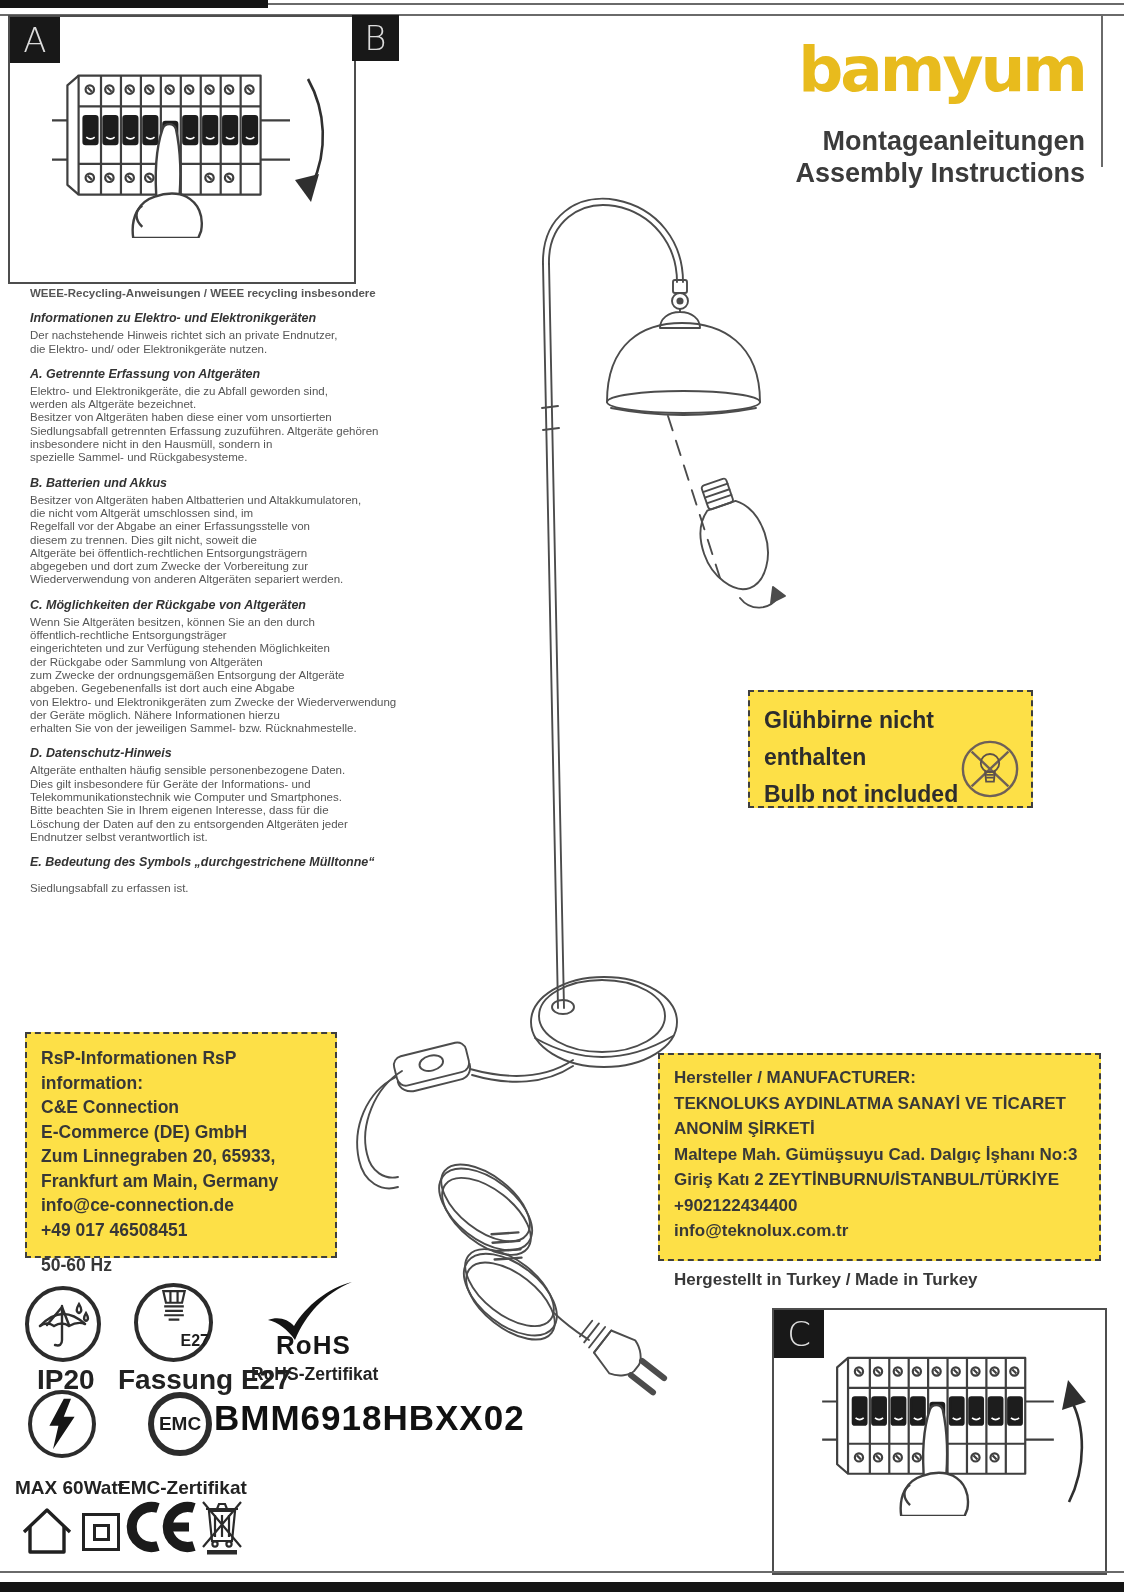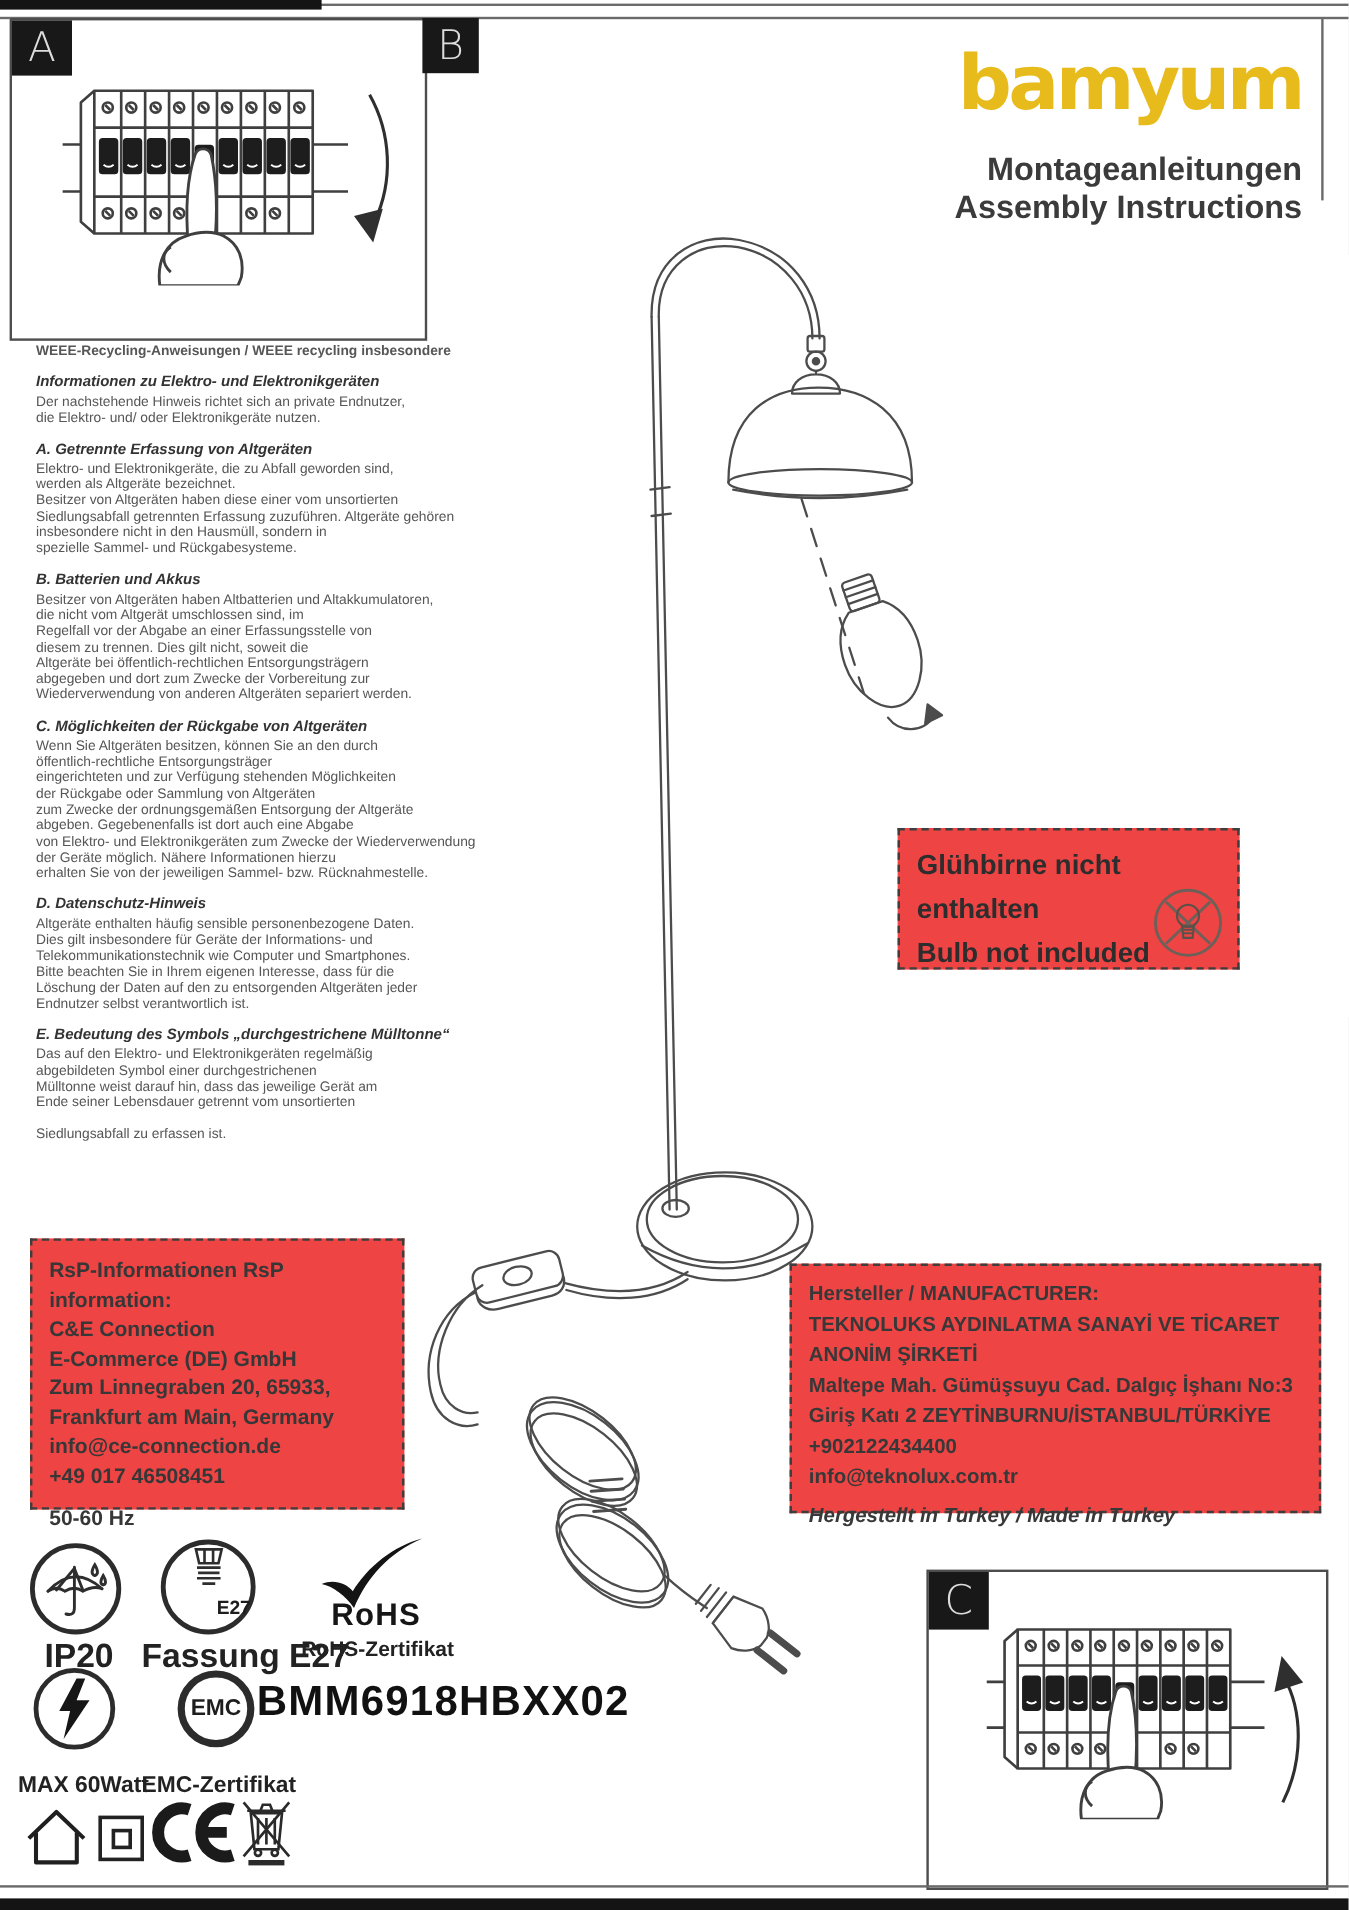--- a/index.html
+++ b/index.html
@@ -23,26 +23,26 @@
   .subtitle{font-size:27px;font-weight:600;color:#3b3b3b;line-height:1.2;}
 
   
   .weee{width:440px;}
   .weee-title{font-size:13px;font-weight:bold;color:#2e2e2e;margin:0 0 2px 0;}
   .weee h4{font-size:12.5px;font-weight:bold;color:#333;margin:11px 0 4px 0;font-style:italic;}
   .weee p{font-size:11.5px;line-height:13.3px;color:#565656;margin:0;white-space:pre-line;}
   .weee .tail{margin-top:13px;}
 
   
-  .dashed-box{border:2px dashed #3e3e3e;background:#ef4444;box-sizing:border-box;}
+  .dashed-box{border:2px dashed #3e3e3e;background:#fde047;box-sizing:border-box;}
   .bulb-note{font-size:23px;font-weight:600;color:#2d2d2d;line-height:37px;padding:10px 0 0 14px;}
   .rsp{padding:12px 14px;font-size:17.5px;font-weight:600;color:#373737;line-height:24.5px;}
   .rsp .gap{margin-top:11px;}
   .mfr{padding:10px 14px;font-size:17px;font-weight:bold;color:#383838;line-height:25.5px;}
-  .mfr .foot{margin-top:6px;font-style:italic;}
+  .mfr .foot{margin-top:23px;}
 
   
   .ring{border-radius:50%;border:4px solid #2c2c2c;box-sizing:border-box;display:flex;align-items:center;justify-content:center;}
   .cert-label{font-weight:bold;color:#222;font-size:28px;}
   .cert-label-sm{font-weight:bold;color:#222;font-size:17.5px;}
   .badge-text{font-weight:bold;color:#1d1d1d;}
   .model{font-size:35px;font-weight:bold;color:#111;letter-spacing:1px;}
   .rohs-word{font-size:26px;font-weight:bold;color:#161616;letter-spacing:1px;}
   .dsq-outer{width:38px;height:38px;border:3px solid #222;display:flex;align-items:center;justify-content:center;box-sizing:border-box;}
   .dsq-inner{width:17px;height:17px;border:3px solid #222;box-sizing:border-box;}
@@ -173,24 +173,20 @@
 der Geräte möglich. Nähere Informationen hierzu
 erhalten Sie von der jeweiligen Sammel- bzw. Rücknahmestelle.</p>
     <h4>D. Datenschutz-Hinweis</h4>
     <p>Altgeräte enthalten häufig sensible personenbezogene Daten.
 Dies gilt insbesondere für Geräte der Informations- und
 Telekommunikationstechnik wie Computer und Smartphones.
  Bitte beachten Sie in Ihrem eigenen Interesse, dass für die
 Löschung der Daten auf den zu entsorgenden Altgeräten jeder
 Endnutzer selbst verantwortlich ist.</p>
     <h4>E. Bedeutung des Symbols „durchgestrichene Mülltonne“</h4>
-    <p>Das auf den Elektro- und Elektronikgeräten regelmäßig
- abgebildeten Symbol einer durchgestrichenen
-Mülltonne weist darauf hin, dass das jeweilige Gerät am
-Ende seiner Lebensdauer getrennt vom unsortierten</p>
     <p class="tail">Siedlungsabfall zu erfassen ist.</p>
   </div>
 
   <svg class="abs" style="left:330px;top:180px;" width="460" height="1230" viewBox="0 0 460 1230">
     <g fill="none" stroke="#4c4c4c" stroke-width="1.9" stroke-linecap="round" stroke-linejoin="round">
 
       <path d="M 213 84 C 212 36 248 13 286 20 C 328 28 353 62 353 102"></path>
       <path d="M 219 84 C 218 42 250 20 285 26 C 322 33 347 64 347 102"></path>
 
       <rect x="343" y="100" width="14" height="13" rx="2"></rect>

